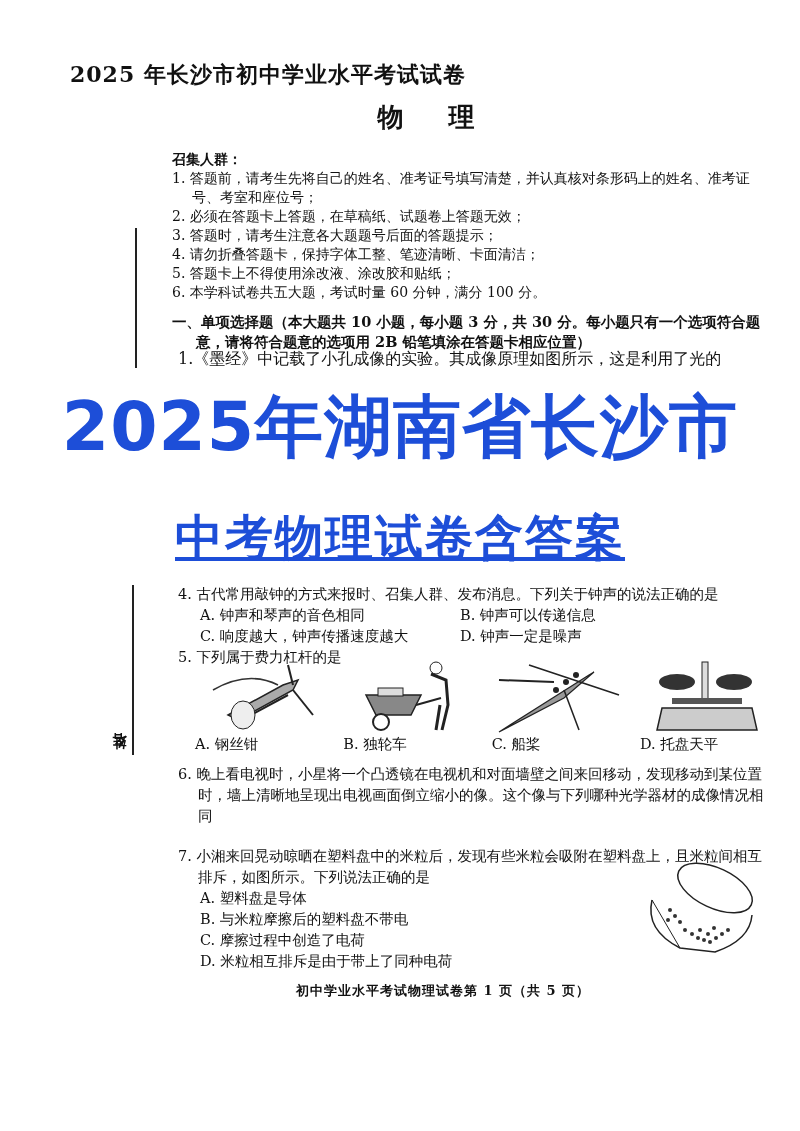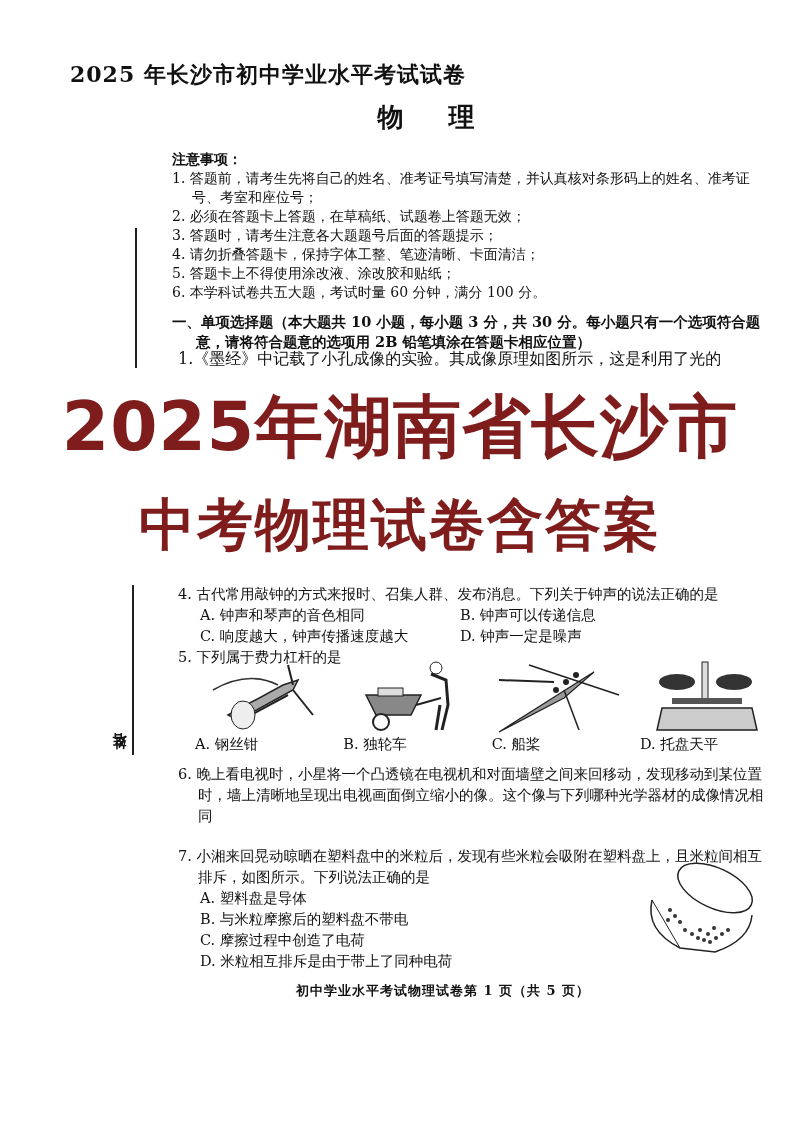--- a/index.html
+++ b/index.html
@@ -9,24 +9,24 @@
   .title { left: 0; width: 800px; top: 60px; text-align: left; padding-left: 70px; box-sizing: border-box;
            font-size: 22px; font-weight: bold; letter-spacing: 1px; }
   .subject { left: 0; width: 800px; top: 100px; text-align: center; padding-left: 70px; box-sizing: border-box;
              font-size: 26px; font-weight: bold; letter-spacing: 18px; }
   .notes { left: 172px; top: 150px; width: 590px; font-size: 14px; line-height: 19px; }
   .notes .head { font-weight: bold; }
   .notes .item { padding-left: 20px; text-indent: -20px; }
   .section { left: 172px; top: 312px; width: 590px; font-size: 14.5px; line-height: 20px; font-weight: bold; }
   .section .indent { padding-left: 24px; text-indent: -24px; }
   .q1 { left: 178px; top: 349px; width: 590px; font-size: 16px; line-height: 20px; }
-  .banner { left: 0; width: 800px; text-align: center; color: #7f1d1d;
+  .banner { left: 0; width: 800px; text-align: center; color: #1d4ed8;
             font-family: "DejaVu Sans", "Liberation Sans", sans-serif; font-weight: bold; }
   .banner.l1 { top: 385px; font-size: 68px; line-height: 84px; letter-spacing: 1px; }
-  .banner.l2 { top: 480px; font-size: 56px; line-height: 90px; letter-spacing: 2px; }
+  .banner.l2 { top: 492px; font-size: 48px; line-height: 90px; letter-spacing: 2px; text-decoration: underline; }
   .q { left: 178px; width: 590px; font-size: 14.5px; line-height: 21px; }
   .opts { display: grid; grid-template-columns: 260px 260px; padding-left: 22px; }
   .opts4 { display: grid; grid-template-columns: 128px 128px 128px 128px; padding-left: 22px; }
   .optlist { padding-left: 22px; }
   .figs { left: 195px; top: 660px; width: 580px; height: 100px; display: flex; justify-content: space-between; }
   .fig { width: 135px; font-size: 14.5px; }
   .fig svg { display: block; margin: 0 auto; }
   .footer { left: 0; width: 800px; top: 982px; text-align: center; padding-left: 86px; box-sizing: border-box;
             font-size: 13px; font-weight: bold; letter-spacing: 1px; }
   .vline { width: 2px; background: #222; }
@@ -36,21 +36,21 @@
 <body>
 
 <div class="abs vline" style="left:135px; top:228px; height:140px;"></div>
 <div class="abs vline" style="left:132px; top:585px; height:170px;"></div>
 <div class="abs sidelabel">姓名</div>
 
 <div class="abs title">2025 年长沙市初中学业水平考试试卷</div>
 <div class="abs subject">物 理</div>
 
 <div class="abs notes">
-  <div class="head">注意事项：</div>
+  <div class="head">召集人群：</div>
   <div class="item">1. 答题前，请考生先将自己的姓名、准考证号填写清楚，并认真核对条形码上的姓名、准考证号、考室和座位号；</div>
   <div class="item">2. 必须在答题卡上答题，在草稿纸、试题卷上答题无效；</div>
   <div class="item">3. 答题时，请考生注意各大题题号后面的答题提示；</div>
   <div class="item">4. 请勿折叠答题卡，保持字体工整、笔迹清晰、卡面清洁；</div>
   <div class="item">5. 答题卡上不得使用涂改液、涂改胶和贴纸；</div>
   <div class="item">6. 本学科试卷共五大题，考试时量 60 分钟，满分 100 分。</div>
 </div>
 
 <div class="abs section">
   <div class="indent">一、单项选择题（本大题共 10 小题，每小题 3 分，共 30 分。每小题只有一个选项符合题意，请将符合题意的选项用 2B 铅笔填涂在答题卡相应位置）</div>

